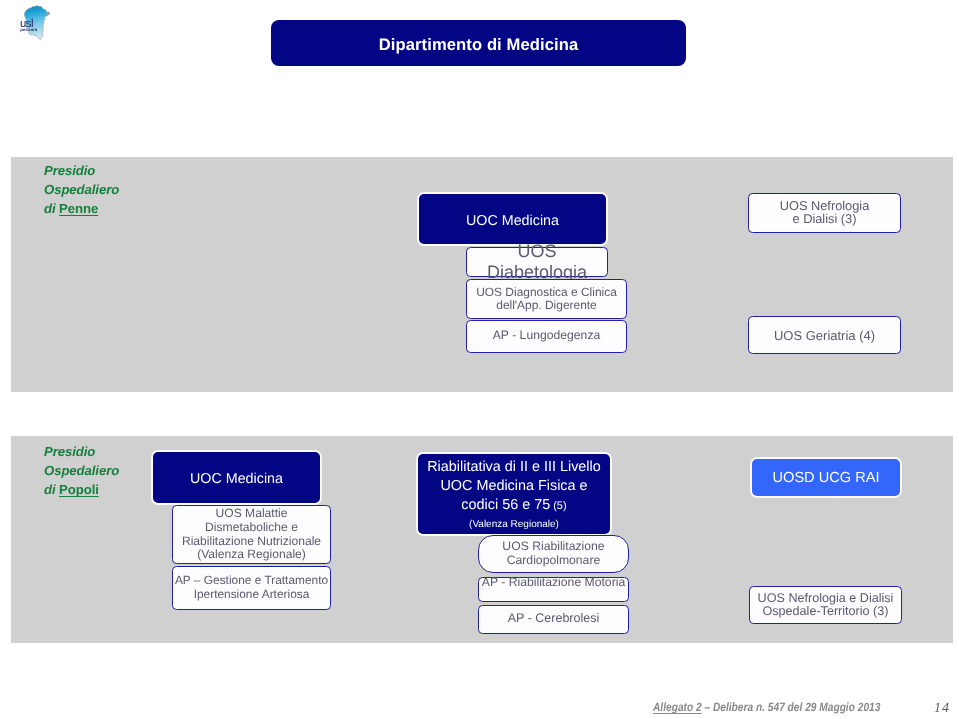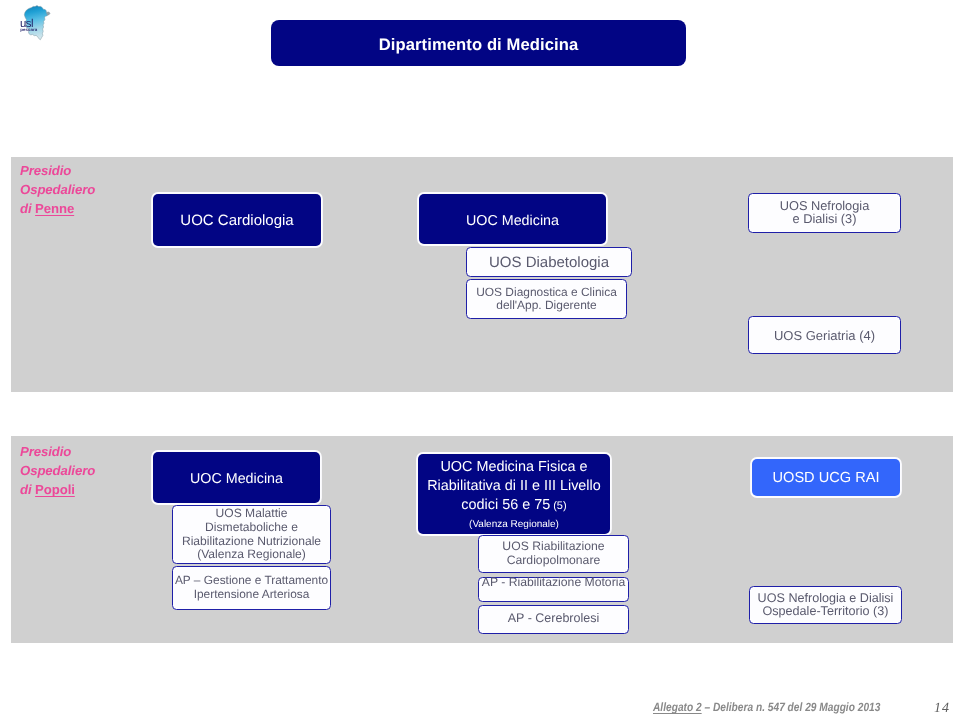--- a/index.html
+++ b/index.html
@@ -22,21 +22,21 @@
     display:flex;align-items:center;justify-content:center;
   }
   .title-bar span{color:#ffffff;font-size:16.6px;font-weight:bold;letter-spacing:.1px;position:relative;top:1.5px;}
 
   
   .band{position:absolute;left:11px;width:942px;background:#d0d0d0;}
   .band1{top:157px;height:235px;}
   .band2{top:436px;height:207px;}
 
   
-  .presidio{position:absolute;color:#ec4899;font-weight:bold;font-style:italic;font-size:13.2px;line-height:19.2px;letter-spacing:-0.1px;}
+  .presidio{position:absolute;color:#15803d;font-weight:bold;font-style:italic;font-size:13.2px;line-height:19.2px;letter-spacing:-0.1px;margin-left:24px;}
   .presidio u{text-decoration:underline;font-style:normal;text-underline-offset:2px;text-decoration-thickness:1px;text-decoration-skip-ink:none;}
 
   
   .nbox{position:absolute;background:#020584;border-radius:5px;
         box-shadow:0 0 0 1.9px #fcfcff;
         display:flex;align-items:center;justify-content:center;text-align:center;
         color:#ffffff;box-sizing:border-box;}
   .nbox.bright{background:#3366fb;}
   .wbox{position:absolute;background:#fdfdff;border:1.8px solid #1f1fa8;border-radius:4.5px;
         display:flex;align-items:center;justify-content:center;text-align:center;
@@ -80,38 +80,38 @@
   <div class="title-bar">
     <span>Dipartimento di Medicina</span>
   </div>
 
   <div class="presidio" style="left:20px;top:161px;">
     <div>Presidio</div>
     <div>Ospedaliero</div>
     <div><span>di </span><u>Penne</u></div>
   </div>
 
-  <div class="nbox" style="left:153px;top:194px;width:168px;height:52px;font-size:15px;">
-    <span>UOC Cardiologia</span>
-  </div>
 
   <div class="nbox" style="left:419px;top:194px;width:187px;height:50px;font-size:14.3px;padding-top:3px;box-sizing:border-box;">
     <span>UOC Medicina</span>
   </div>
 
-  <div class="wbox" style="left:466px;top:247px;width:166px;height:30px;font-size:15px;">
+  <div class="wbox" style="left:466px;top:247px;width:142px;height:30px;font-size:18px;">
     <span>UOS Diabetologia</span>
   </div>
 
   <div class="wbox" style="left:466px;top:279px;width:161px;height:40px;font-size:11.95px;line-height:12.8px;">
     <div>
       <span>UOS Diagnostica e Clinica</span><br><span>dell'App. Digerente</span>
     </div>
   </div>
 
+  <div class="wbox" style="left:466px;top:320px;width:161px;height:33px;font-size:12.2px;padding-bottom:3px;box-sizing:border-box;">
+    <span>AP - Lungodegenza</span>
+  </div>
 
 
   <div class="wbox" style="left:748px;top:193px;width:153px;height:40px;font-size:12.8px;line-height:12.8px;">
     <div>
       <span>UOS Nefrologia</span><br><span>e Dialisi (3)</span>
     </div>
   </div>
 
   <div class="wbox" style="left:748px;top:316px;width:153px;height:38px;font-size:13px;">
     <span>UOS Geriatria (4)</span>
@@ -134,28 +134,28 @@
   </div>
 
   <div class="wbox" style="left:172px;top:566px;width:159px;height:44px;font-size:11.9px;line-height:13.6px;">
     <div>
       <span>AP – Gestione e Trattamento</span><br><span>Ipertensione Arteriosa</span>
     </div>
   </div>
 
   <div class="nbox" style="left:418px;top:454px;width:192px;height:80px;font-size:14.4px;line-height:19.1px;padding-top:3px;box-sizing:border-box;">
     <div style="width:100%;">
+      <div>Riabilitativa di II e III Livello</div>
       <div>UOC Medicina Fisica e</div>
-      <div>Riabilitativa di II e III Livello</div>
       <div><span>codici 56 e 75</span><span class="sup">(5)</span></div>
       <div class="sub2">(Valenza Regionale)</div>
     </div>
   </div>
 
-  <div class="wbox" style="left:478px;top:535px;width:151px;height:38px;font-size:12.2px;line-height:13.8px;">
+  <div class="wbox" style="left:478px;top:535px;width:151px;height:38px;font-size:12.2px;line-height:13.8px;border-radius:15px;">
     <div>
       <span>UOS Riabilitazione</span><br><span>Cardiopolmonare</span>
     </div>
   </div>
 
   <div class="wbox" style="left:478px;top:577px;width:151px;height:25px;font-size:12.2px;padding-bottom:15px;box-sizing:border-box;">
     <span>AP - Riabilitazione Motoria</span>
   </div>
 
   <div class="wbox" style="left:478px;top:605px;width:151px;height:29px;font-size:12.5px;padding-bottom:3px;box-sizing:border-box;">

